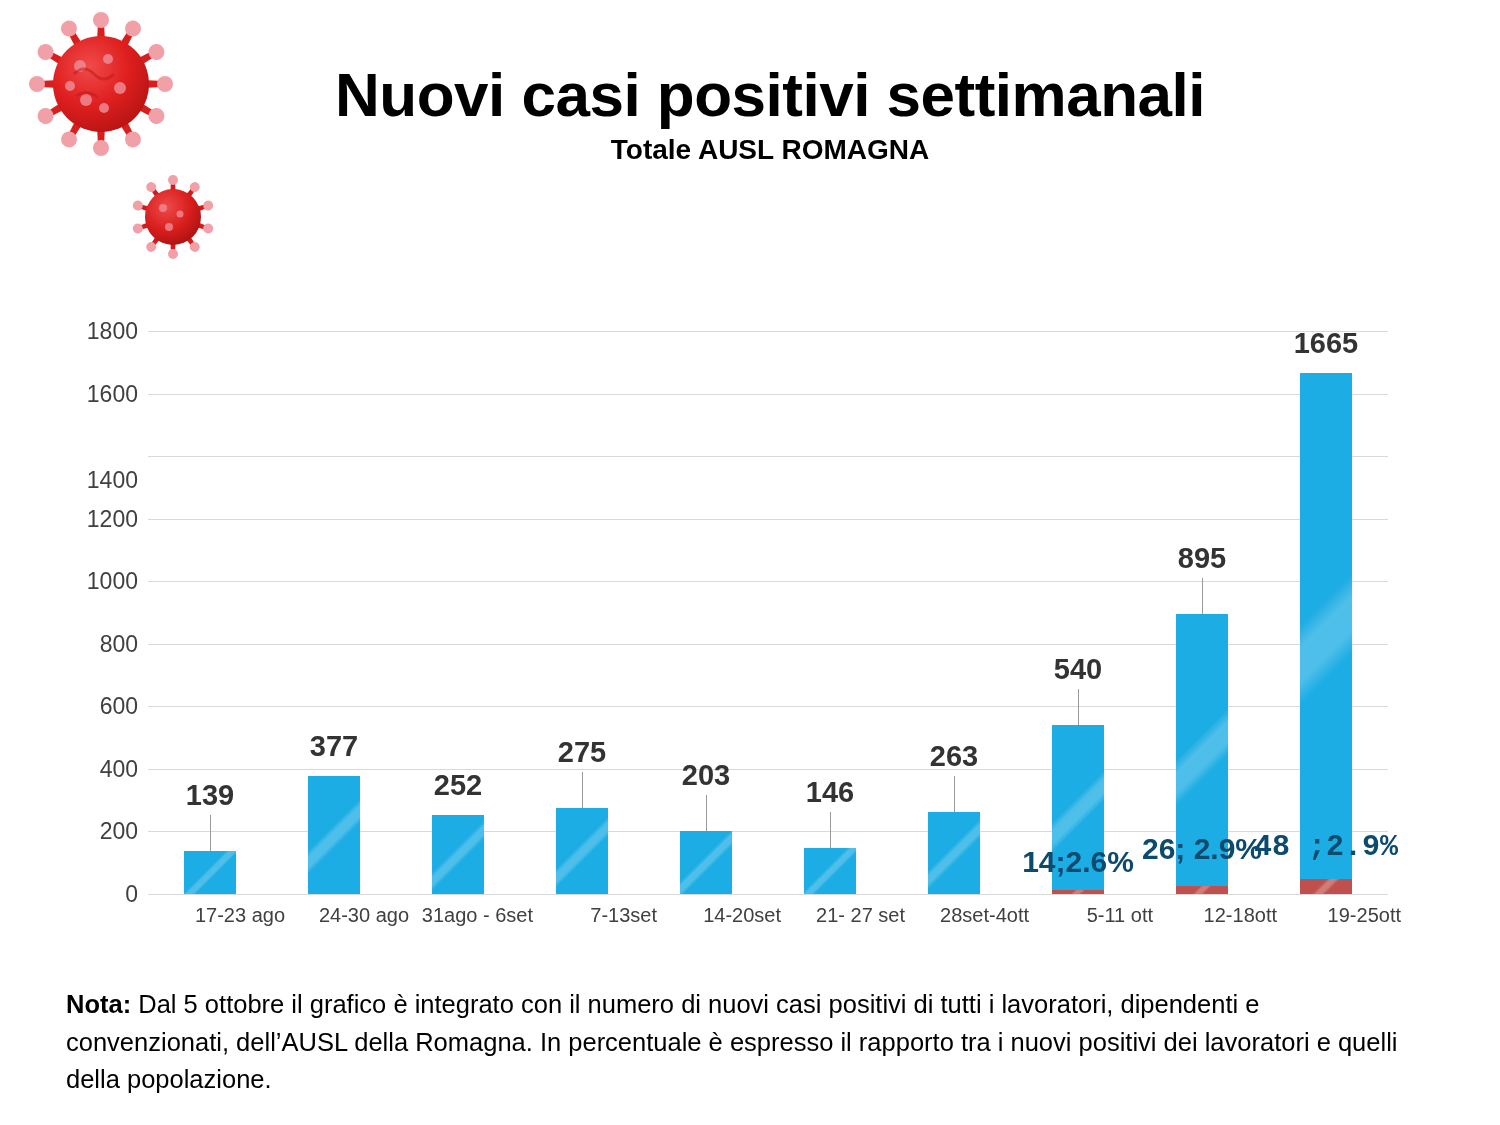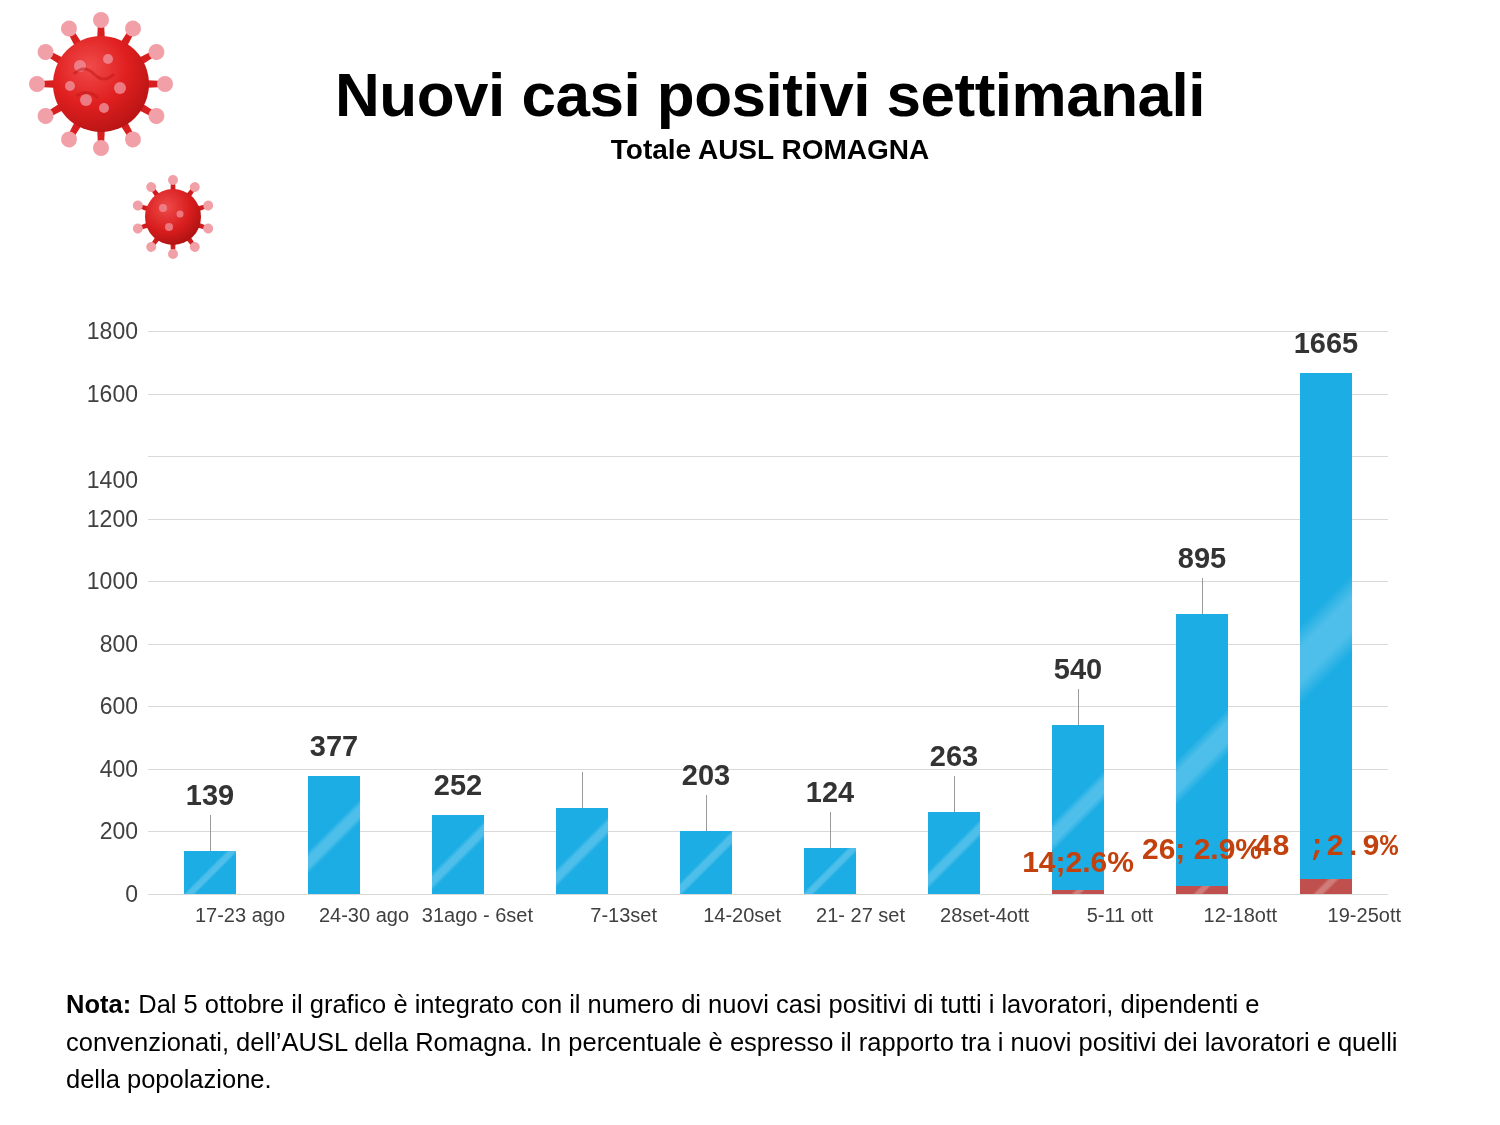--- a/index.html
+++ b/index.html
@@ -118,21 +118,21 @@
   .bar-label {
     position: absolute;
     width: 230px;
     text-align: center;
     font-size: 29px;
     font-weight: bold;
     color: #333333;
     white-space: nowrap;
   }
   .bar-label.black {
-    color: #c2410c;
+    color: #0c4a6e;
     font-size: 30px;
   }
   .leader {
     position: absolute;
     width: 1px;
     background: #9a9a9a;
   }
 
   
   #note {
@@ -335,24 +335,25 @@
       <div class="xtick-label" style="left: 755px;">21- 27 set</div>
       <div class="xtick-label" style="left: 879px;">28set-4ott</div>
       <div class="xtick-label" style="left: 1003px;">5-11 ott</div>
       <div class="xtick-label" style="left: 1127px;">12-18ott</div>
       <div class="xtick-label" style="left: 1251px;">19-25ott</div>
     </div>
 <div class="bar-label" style="left: 95px; top: 778.524px;">139</div>
     <div class="leader" style="position: absolute; left: 210px; top: 814.524px; height: 36px;"></div>
     <div class="bar-label" style="left: 219px; top: 730.083px;">377</div>
     <div class="bar-label" style="left: 343px; top: 769.18px;">252</div>
+    <div class="bar-label" style="left: 467px; top: 735.986px;">275</div>
     <div class="leader" style="position: absolute; left: 582px; top: 771.986px; height: 36px;"></div>
     <div class="bar-label" style="left: 591px; top: 758.506px;">203</div>
     <div class="leader" style="position: absolute; left: 706px; top: 794.506px; height: 36px;"></div>
-    <div class="bar-label" style="left: 715px; top: 776.334px;">124</div>
+    <div class="bar-label" style="left: 715px; top: 776.334px;">146</div>
     <div class="leader" style="position: absolute; left: 830px; top: 812.334px; height: 36px;"></div>
     <div class="bar-label" style="left: 839px; top: 739.739px;">263</div>
     <div class="leader" style="position: absolute; left: 954px; top: 775.739px; height: 36px;"></div>
     <div class="bar-label" style="left: 963px; top: 653.1px;">540</div>
     <div class="leader" style="position: absolute; left: 1078px; top: 689.1px; height: 36px;"></div>
     <div class="bar-label" style="left: 1087px; top: 542.064px;">895</div>
     <div class="leader" style="position: absolute; left: 1202px; top: 578.064px; height: 36px;"></div>
     <div class="bar-label" style="left: 1211px; top: 327.225px;">1665</div>
     <div class="bar-label black" style="left: 963px; top: 845px;">14;2.6%</div>
     <div class="bar-label black" style="left: 1087px; top: 808px; margin-top: 24px;">26; 2.9%</div>

